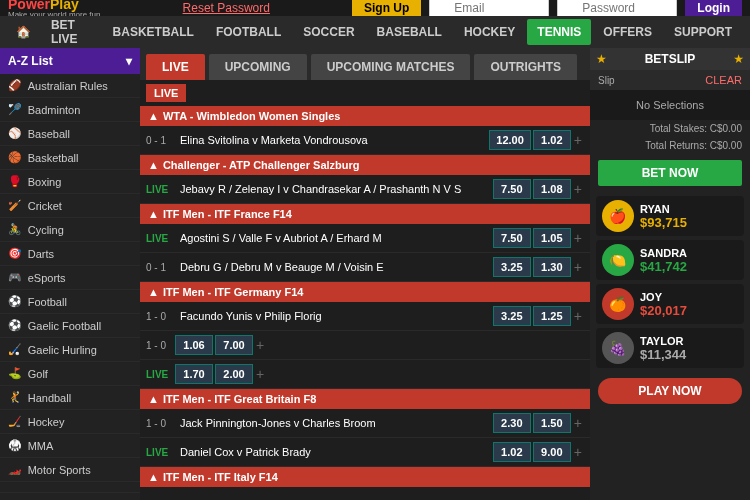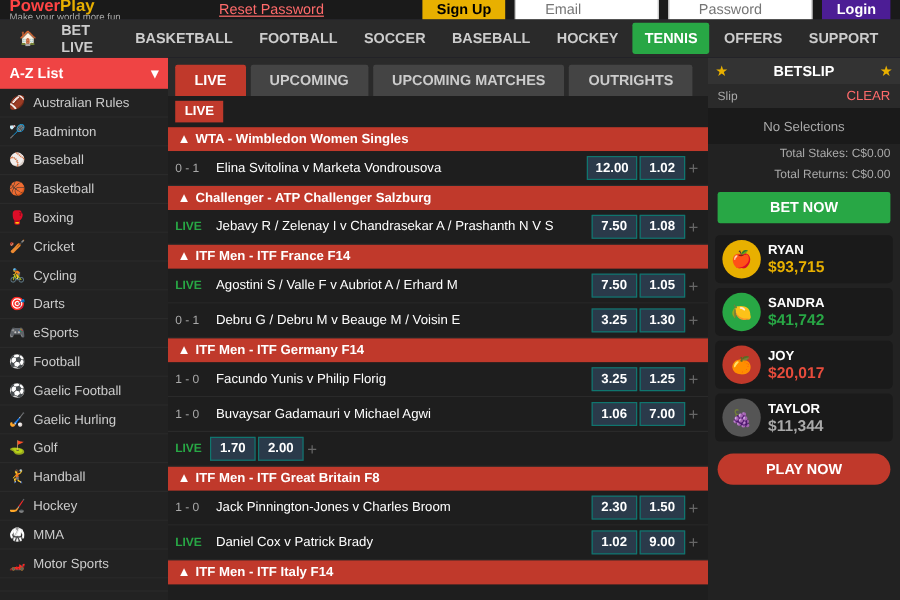--- a/index.html
+++ b/index.html
@@ -18,21 +18,21 @@
     .nav-item.active { background: #28a745; color: #fff; border-radius: 2px; }
 
     
     .main { display: flex; flex: 1; overflow: hidden; }
 
     
     .sidebar { width: 140px; background: #222; overflow-y: auto; flex-shrink: 0; }
     .sidebar::-webkit-scrollbar { width: 4px; }
     .sidebar::-webkit-scrollbar-track { background: #111; }
     .sidebar::-webkit-scrollbar-thumb { background: #555; }
-    .sidebar-header { background: #ef4444; padding: 6px 8px; display: flex; justify-content: space-between; align-items: center; font-size: 12px; font-weight: bold; color: #fff; cursor: pointer; }
+    .sidebar-header { background: #4c1d95; padding: 6px 8px; display: flex; justify-content: space-between; align-items: center; font-size: 12px; font-weight: bold; color: #fff; cursor: pointer; }
     .sidebar-item { display: flex; align-items: center; padding: 5px 8px; color: #ccc; cursor: pointer; font-size: 11px; border-bottom: 1px solid #2a2a2a; }
     .sidebar-icon { margin-right: 6px; font-size: 11px; }
 
     
     .center { flex: 1; background: #1e1e1e; overflow-y: auto; }
     .center::-webkit-scrollbar { width: 4px; }
     .center::-webkit-scrollbar-track { background: #111; }
     .center::-webkit-scrollbar-thumb { background: #555; }
 
     .tabs { display: flex; background: #2a2a2a; padding: 6px 6px 0; gap: 4px; }
@@ -239,21 +239,20 @@
     </div>
     <div class="match-row">
       <span class="match-score">1 - 0</span>
       <span class="match-name">Facundo Yunis v Philip Florig</span>
       <button class="odd-btn">3.25</button>
       <button class="odd-btn">1.25</button>
       <span class="more-icon">+</span>
     </div>
     <div class="match-row">
       <span class="match-score">1 - 0</span>
-      <span class="match-name">Buvaysar Gadamauri v Michael Agwi</span>
       <button class="odd-btn">1.06</button>
       <button class="odd-btn">7.00</button>
       <span class="more-icon">+</span>
     </div>
     <div class="match-row">
       <span class="match-live">LIVE</span>
       <button class="odd-btn">1.70</button>
       <button class="odd-btn">2.00</button>
       <span class="more-icon">+</span>
     </div>

